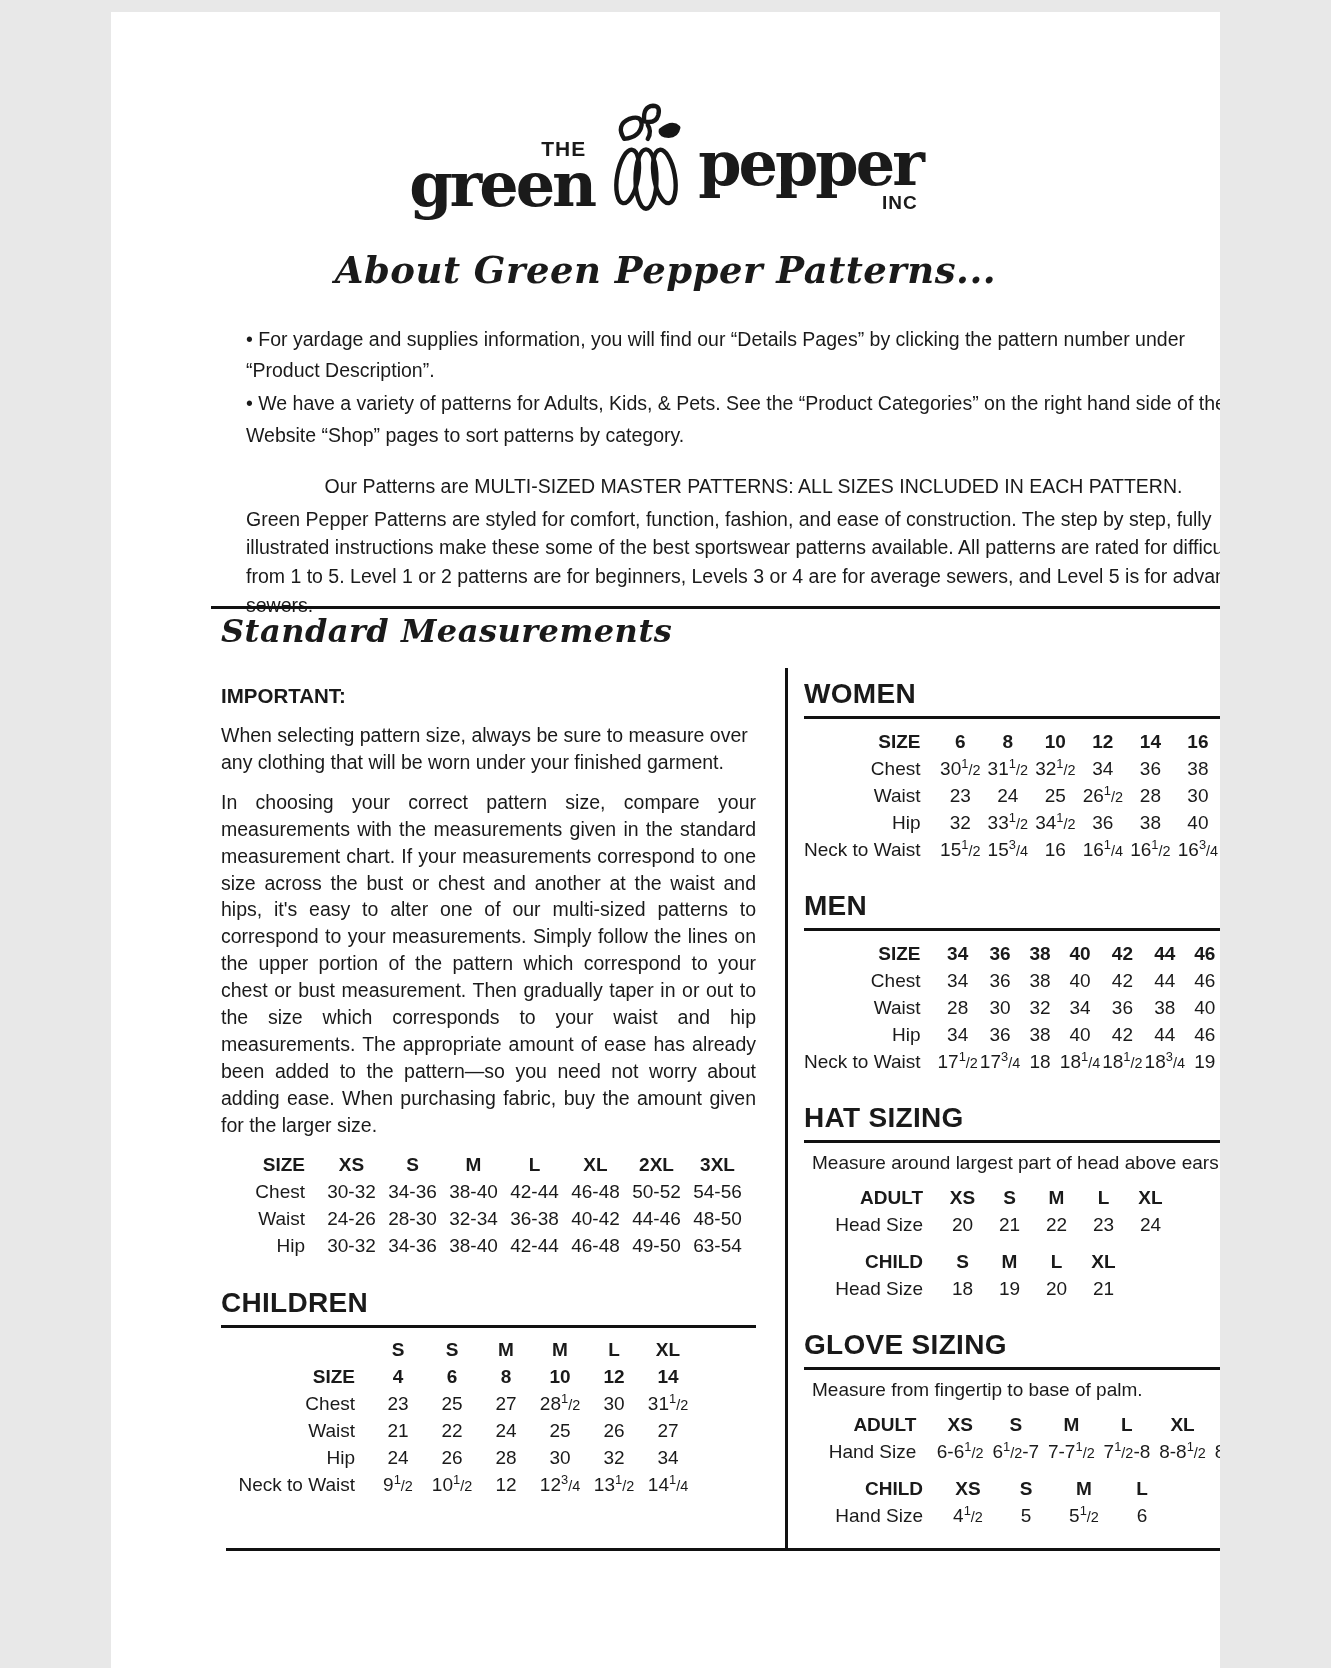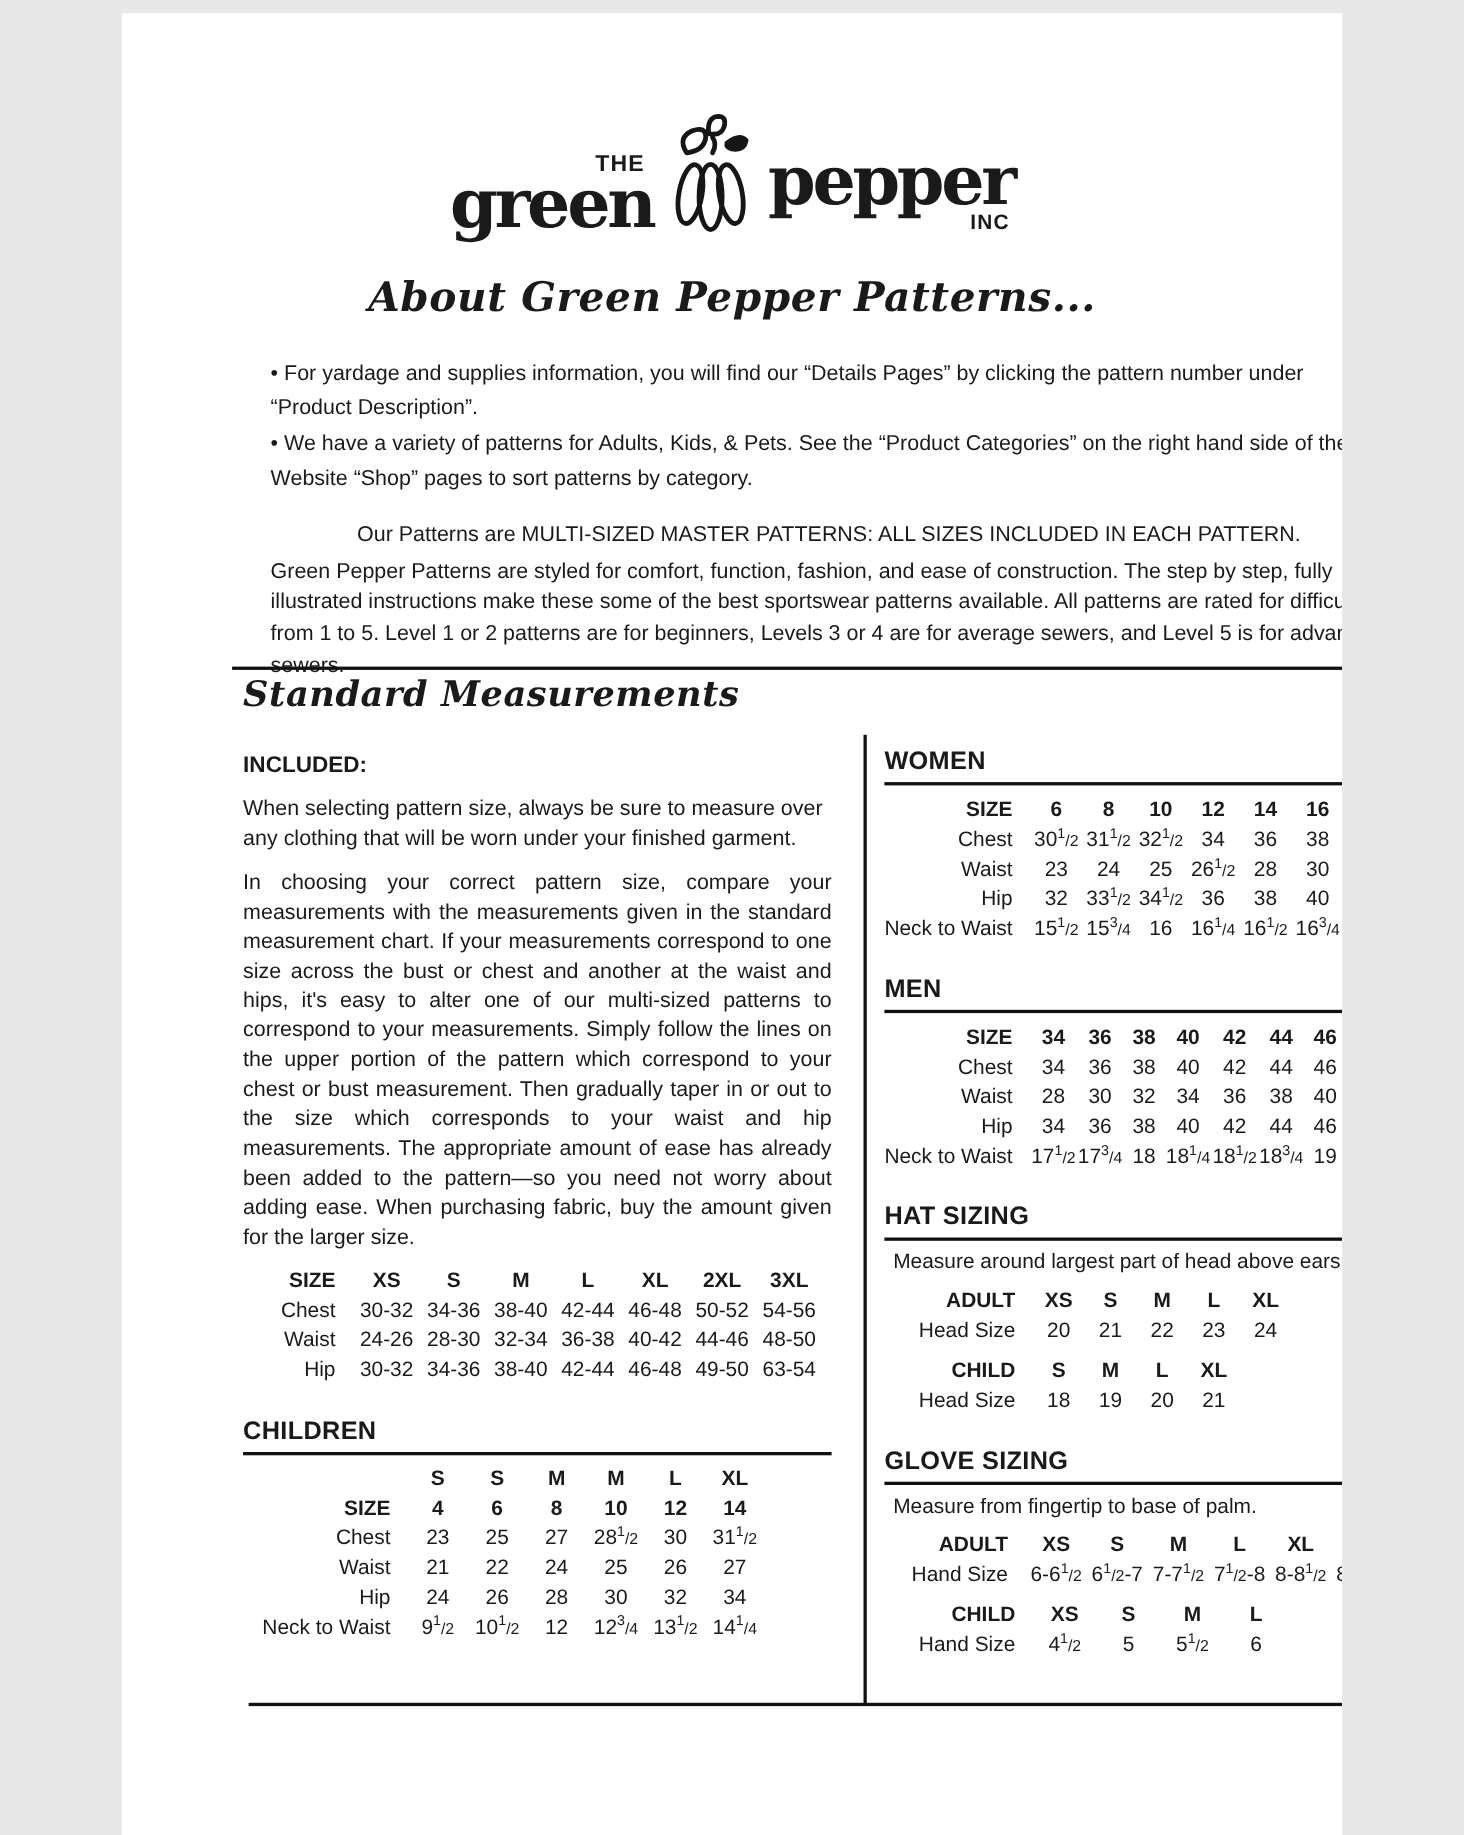--- a/index.html
+++ b/index.html
@@ -27,21 +27,21 @@
   .intro2{position:absolute;top:460px;left:135px;width:1015px;font-size:19.5px;line-height:1.47;}
   .intro2 .center-line{display:block;text-align:center;margin-bottom:4px;}
   .top-rule{position:absolute;top:594px;left:100px;width:1065px;height:3px;background:#111;}
   
   .col-left{position:absolute;top:672px;left:110px;width:535px;}
   .col-right{position:absolute;top:666px;left:693px;width:462px;}
   .v-divider{position:absolute;left:674px;top:656px;width:2.5px;height:881px;background:#111;}
   .important{font-size:20.5px;font-weight:bold;margin:0 0 14px 0;}
   .col-left p.body{font-size:19.5px;line-height:1.38;margin:0 0 13px 0;}
   .col-left p.just{text-align:justify;}
-  h3.sec{font-size:23px;font-weight:bold;letter-spacing:.3px;margin:0 0 9px 0;
+  h3.sec{font-size:28px;font-weight:bold;letter-spacing:.3px;margin:0 0 9px 0;
     padding-bottom:6px;border-bottom:3px solid #111;}
   .mt{margin-top:27px !important;}
   .note{font-size:19px;margin:2px 0 10px 8px;}
   
   table.meas{border-collapse:collapse;table-layout:fixed;}
   table.meas td{font-size:19px;padding:2.5px 0;white-space:nowrap;overflow:visible;}
   table.meas td.lbl{font-weight:normal;text-align:right;padding-right:16px;}
   table.meas td.val{text-align:center;}
   table.meas tr.hdr td{font-weight:bold;}
   table.meas sup.fn{font-size:68%;vertical-align:super;line-height:0;}
@@ -90,21 +90,21 @@
     <span>Green Pepper Patterns are styled for comfort, function, fashion, and ease of construction. The step by step, fully illustrated instructions make these some of the best sportswear patterns available. All patterns are rated for difficulty from 1 to 5. Level 1 or 2 patterns are for beginners, Levels 3 or 4 are for average sewers, and Level 5 is for advanced sewers.</span>
   </div>
 
   <div class="top-rule"></div>
 
   <div class="std-title">Standard Measurements</div>
 
   <div class="v-divider"></div>
 
   <div class="col-left">
-    <p class="important">INCLUDED:</p>
+    <p class="important">IMPORTANT:</p>
     <p class="body">When selecting pattern size, always be sure to measure over any clothing that will be worn under your finished garment.</p>
     <p class="body just">In choosing your correct pattern size, compare your measurements with the measurements given in the standard measurement chart. If your measurements correspond to one size across the bust or chest and another at the waist and hips, it's easy to alter one of our multi-sized patterns to correspond to your measurements. Simply follow the lines on the upper portion of the pattern which correspond to your chest or bust measurement. Then gradually taper in or out to the size which corresponds to your waist and hip measurements. The appropriate amount of ease has already been added to the pattern—so you need not worry about adding ease. When purchasing fabric, buy the amount given for the larger size.</p>
 
     <div>
         <table class="meas grp">
           <colgroup>
             <col style="width:100px">
             <col style="width:61px">
             <col style="width:61px">
             <col style="width:61px">

